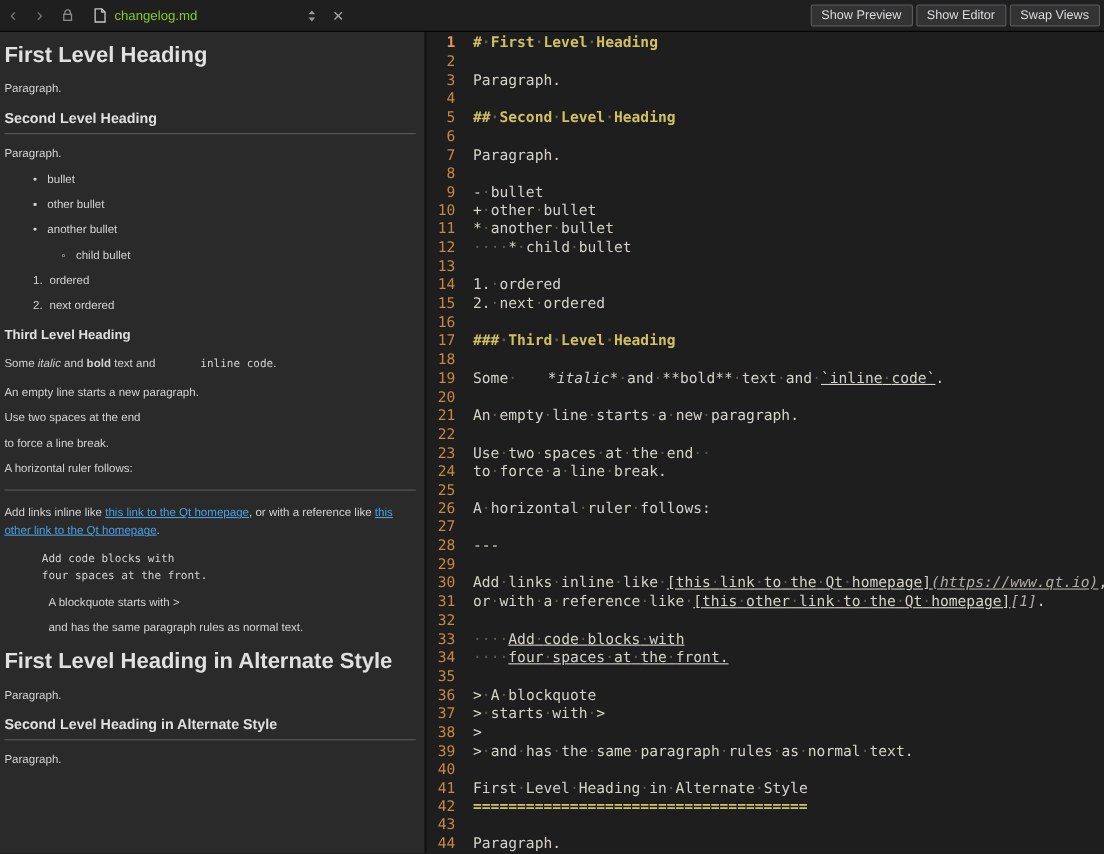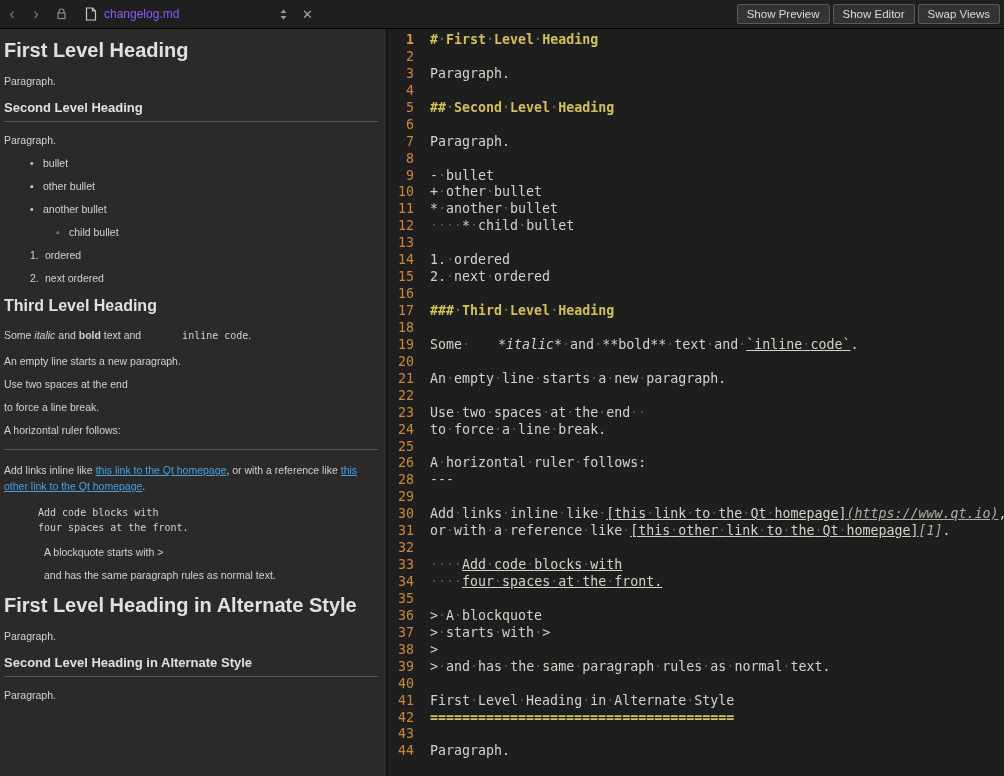--- a/index.html
+++ b/index.html
@@ -13,41 +13,41 @@
     flex:0 0 29px; height:29px;
     background: var(--topbar-bg, #1f1f1f);
     border-bottom:1px solid #000;
     display:flex; align-items:center; justify-content:space-between;
   }
   .tb-left { display:flex; align-items:center; height:100%; }
   .navbtn { width:24px; text-align:center; color:#777; font-size:17px; line-height:28px; cursor:pointer; }
   .icn { display:inline-flex; align-items:center; justify-content:center; }
   .lockwrap { margin-left:8px; cursor:pointer; }
   .filewrap { margin-left:18px; }
-  .fname { color:#8b5cf6; font-size:12px; margin-left:7px; cursor:pointer; }
+  .fname { color:#84cc16; font-size:12px; margin-left:7px; cursor:pointer; }
   .combo { margin-left:100px; cursor:pointer; }
   .closex { color:#a8a8a8; font-size:13px; margin-left:10px; width:18px; text-align:center; cursor:pointer; }
   .tb-buttons { display:flex; align-items:center; gap:3px; margin-right:4px; }
   .tb-btn {
     background:#333336; border:1px solid #5a5a5a; color:#dcdcdc;
     font-size:11.5px; padding:3px 9px; border-radius:2px; cursor:pointer; white-space:nowrap;
   }
 
   
   .content { flex:1; display:flex; min-height:0; }
 
   
   .preview {
     width:386px; flex:0 0 386px; overflow:hidden;
     background: var(--preview-bg, #2a2a2a);
     color:#d2d2d2; padding:6px 8px 0 4px; font-size:10.5px;
   }
   .pv-h1 { font-size:20px; font-weight:bold; color:#e0e0e0; line-height:1.3; margin:2px 0 12px; }
   .pv-h2 { font-size:13px; font-weight:bold; color:#e0e0e0; margin:13px 0 12px; padding-bottom:6px; border-bottom:1px solid #5a5a5a; }
-  .pv-h3 { font-size:16px; font-weight:bold; color:#e0e0e0; margin:13px 0 12px; }
+  .pv-h3 { font-size:12px; font-weight:bold; color:#e0e0e0; margin:13px 0 12px; }
   .pv-p  { margin:0 0 11px; line-height:1.15; }
   .pv-list, .pv-olist { margin:0 0 0 0; }
   .pv-li { display:flex; margin:0 0 11px; }
   .pv-li.ind1 { margin-left:26px; }
   .pv-li.ind2 { margin-left:52px; }
   .marker { width:13px; flex:0 0 13px; }
   .onum { width:15px; flex:0 0 15px; }
   .pv-rich { margin:0 0 11px; line-height:16px; }
   .pr-i { font-style:italic; }
   .pr-b { font-weight:bold;text-align:center; }
@@ -195,20 +195,21 @@
           <div class="ed-line"><span class="gutter">17</span><span class="codeline"><span class="s-h">###<span class="ws">·</span>Third<span class="ws">·</span>Level<span class="ws">·</span>Heading</span></span></div>
           <div class="ed-line"><span class="gutter">18</span><span class="codeline"></span></div>
           <div class="ed-line"><span class="gutter">19</span><span class="codeline"><span class="s-t">Some<span class="ws">·</span></span><span class="s-i">*italic*</span><span class="s-t"><span class="ws">·</span>and<span class="ws">·</span></span><span class="s-b">**bold**</span><span class="s-t"><span class="ws">·</span>text<span class="ws">·</span>and<span class="ws">·</span></span><span class="s-c">`inline<span class="ws">·</span>code`</span><span class="s-t">.</span></span></div>
           <div class="ed-line"><span class="gutter">20</span><span class="codeline"></span></div>
           <div class="ed-line"><span class="gutter">21</span><span class="codeline"><span class="s-t">An<span class="ws">·</span>empty<span class="ws">·</span>line<span class="ws">·</span>starts<span class="ws">·</span>a<span class="ws">·</span>new<span class="ws">·</span>paragraph.</span></span></div>
           <div class="ed-line"><span class="gutter">22</span><span class="codeline"></span></div>
           <div class="ed-line"><span class="gutter">23</span><span class="codeline"><span class="s-t">Use<span class="ws">·</span>two<span class="ws">·</span>spaces<span class="ws">·</span>at<span class="ws">·</span>the<span class="ws">·</span>end<span class="ws">·</span><span class="ws">·</span></span></span></div>
           <div class="ed-line"><span class="gutter">24</span><span class="codeline"><span class="s-t">to<span class="ws">·</span>force<span class="ws">·</span>a<span class="ws">·</span>line<span class="ws">·</span>break.</span></span></div>
           <div class="ed-line"><span class="gutter">25</span><span class="codeline"></span></div>
           <div class="ed-line"><span class="gutter">26</span><span class="codeline"><span class="s-t">A<span class="ws">·</span>horizontal<span class="ws">·</span>ruler<span class="ws">·</span>follows:</span></span></div>
+          <div class="ed-line"><span class="gutter">27</span><span class="codeline"></span></div>
           <div class="ed-line"><span class="gutter">28</span><span class="codeline"><span class="s-t">---</span></span></div>
           <div class="ed-line"><span class="gutter">29</span><span class="codeline"></span></div>
           <div class="ed-line"><span class="gutter">30</span><span class="codeline"><span class="s-t">Add<span class="ws">·</span>links<span class="ws">·</span>inline<span class="ws">·</span>like<span class="ws">·</span></span><span class="s-l">[this<span class="ws">·</span>link<span class="ws">·</span>to<span class="ws">·</span>the<span class="ws">·</span>Qt<span class="ws">·</span>homepage]</span><span class="s-u">(https://www.qt.io)</span><span class="s-t">,</span></span></div>
           <div class="ed-line"><span class="gutter">31</span><span class="codeline"><span class="s-t">or<span class="ws">·</span>with<span class="ws">·</span>a<span class="ws">·</span>reference<span class="ws">·</span>like<span class="ws">·</span></span><span class="s-l">[this<span class="ws">·</span>other<span class="ws">·</span>link<span class="ws">·</span>to<span class="ws">·</span>the<span class="ws">·</span>Qt<span class="ws">·</span>homepage]</span><span class="s-r">[1]</span><span class="s-t">.</span></span></div>
           <div class="ed-line"><span class="gutter">32</span><span class="codeline"></span></div>
           <div class="ed-line"><span class="gutter">33</span><span class="codeline"><span class="s-t"><span class="ws">·</span><span class="ws">·</span><span class="ws">·</span><span class="ws">·</span></span><span class="s-c">Add<span class="ws">·</span>code<span class="ws">·</span>blocks<span class="ws">·</span>with</span></span></div>
           <div class="ed-line"><span class="gutter">34</span><span class="codeline"><span class="s-t"><span class="ws">·</span><span class="ws">·</span><span class="ws">·</span><span class="ws">·</span></span><span class="s-c">four<span class="ws">·</span>spaces<span class="ws">·</span>at<span class="ws">·</span>the<span class="ws">·</span>front.</span></span></div>
           <div class="ed-line"><span class="gutter">35</span><span class="codeline"></span></div>
           <div class="ed-line"><span class="gutter">36</span><span class="codeline"><span class="s-t">&gt;<span class="ws">·</span>A<span class="ws">·</span>blockquote</span></span></div>
           <div class="ed-line"><span class="gutter">37</span><span class="codeline"><span class="s-t">&gt;<span class="ws">·</span>starts<span class="ws">·</span>with<span class="ws">·</span>&gt;</span></span></div>

